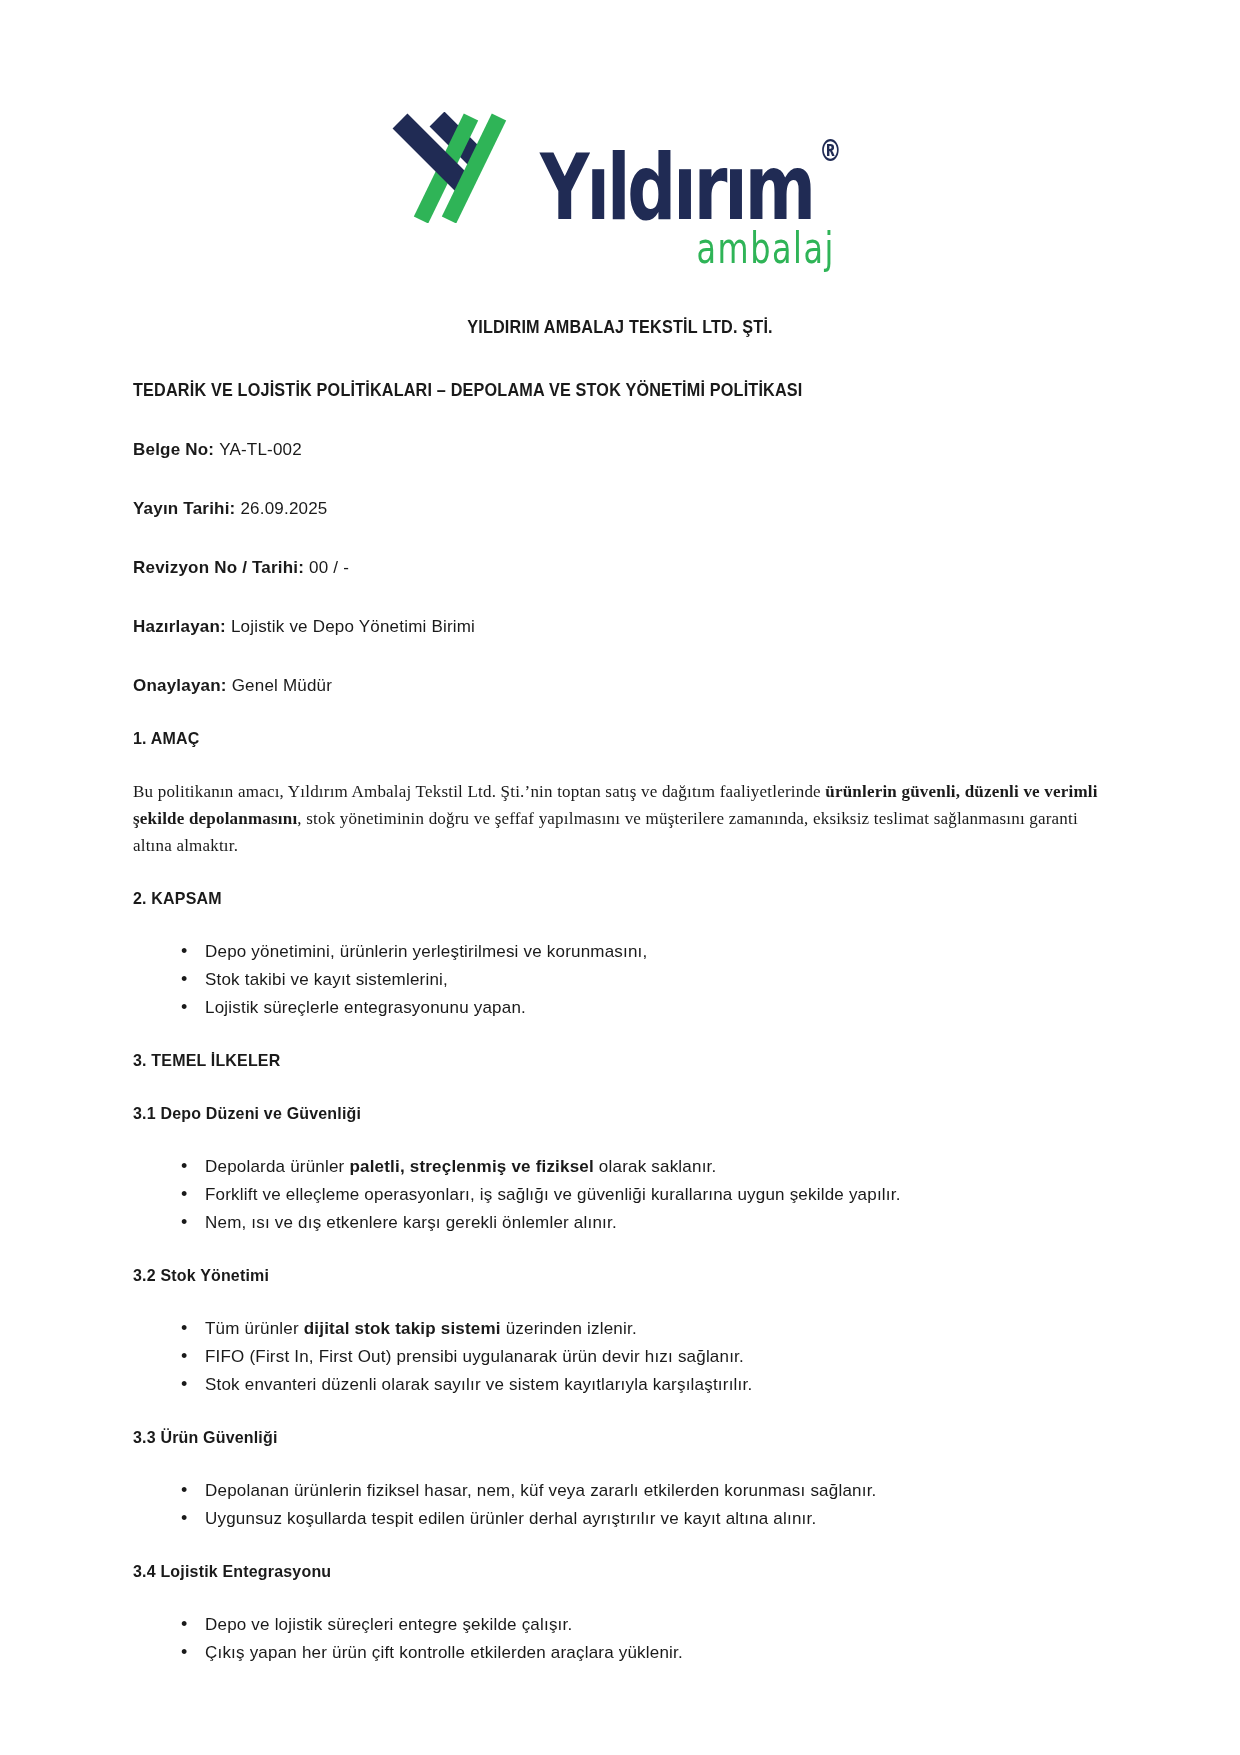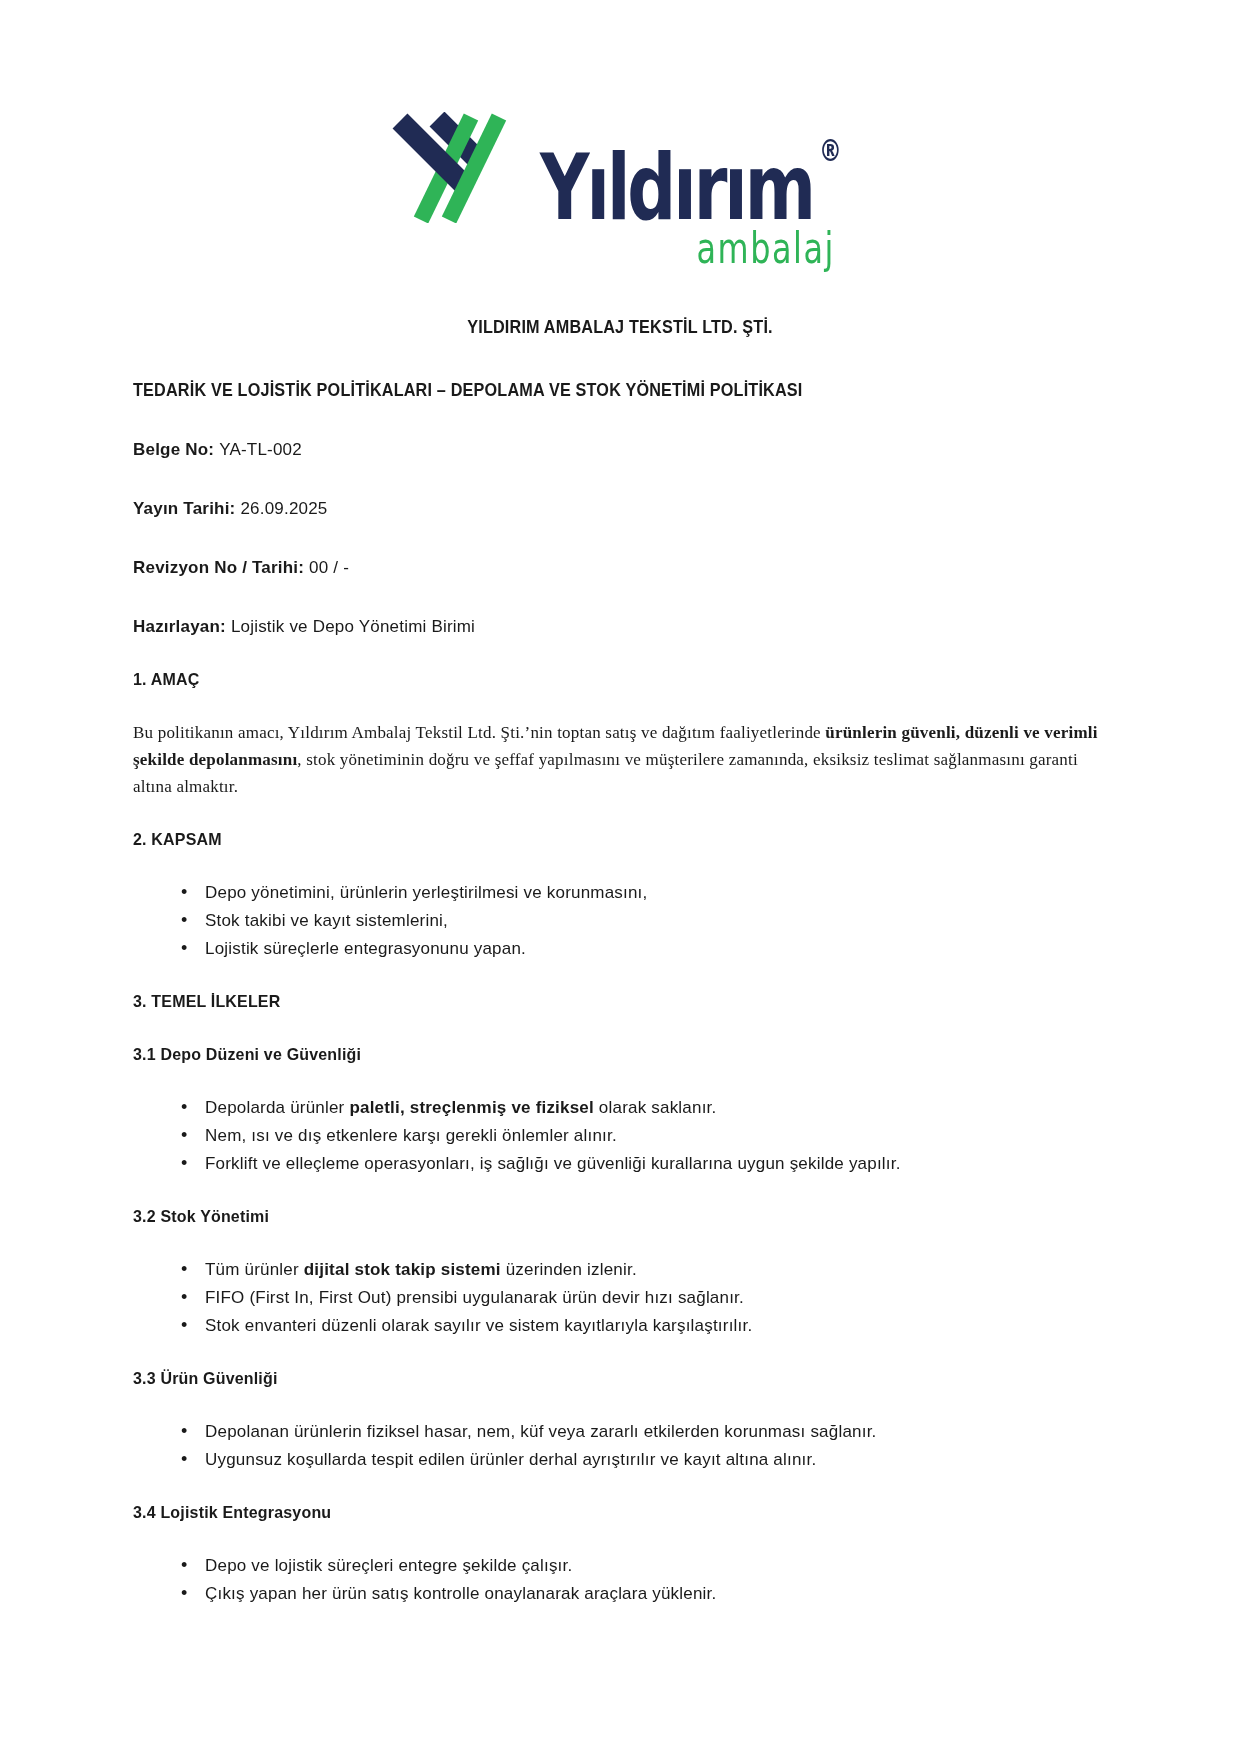--- a/index.html
+++ b/index.html
@@ -141,20 +141,21 @@
   </div>
 
   <h1 class="company-title">YILDIRIM AMBALAJ TEKSTİL LTD. ŞTİ.</h1>
   <h2 class="doc-title">TEDARİK VE LOJİSTİK POLİTİKALARI – DEPOLAMA VE STOK YÖNETİMİ POLİTİKASI</h2>
 
   <div class="meta">
     <div class="meta-row"><strong>Belge No:</strong><span>YA-TL-002</span></div>
     <div class="meta-row"><strong>Yayın Tarihi:</strong><span>26.09.2025</span></div>
     <div class="meta-row"><strong>Revizyon No / Tarihi:</strong><span>00 / -</span></div>
     <div class="meta-row"><strong>Hazırlayan:</strong><span>Lojistik ve Depo Yönetimi Birimi</span></div>
+    <div class="meta-row"><strong>Onaylayan:</strong><span>Genel Müdür</span></div>
   </div>
 
   <section>
     <h3 class="sec-heading">1. AMAÇ</h3>
     <p class="body-p"><span>Bu politikanın amacı, Yıldırım Ambalaj Tekstil Ltd. Şti.’nin toptan satış ve dağıtım faaliyetlerinde </span><strong>ürünlerin güvenli, düzenli ve verimli şekilde depolanmasını</strong><span>, stok yönetiminin doğru ve şeffaf yapılmasını ve müşterilere zamanında, eksiksiz teslimat sağlanmasını garanti altına almaktır.</span></p>
   </section>
 
   <section>
     <h3 class="sec-heading">2. KAPSAM</h3>
     <ul class="bullets">
@@ -165,22 +166,22 @@
   </section>
 
   <section>
     <h3 class="sec-heading">3. TEMEL İLKELER</h3>
   </section>
 
   <section>
     <h3 class="sec-heading">3.1 Depo Düzeni ve Güvenliği</h3>
     <ul class="bullets">
       <li><span>Depolarda ürünler </span><strong>paletli, streçlenmiş ve fiziksel</strong><span> olarak saklanır.</span></li>
+      <li>Forklift ve elleçleme operasyonları, iş sağlığı ve güvenliği kurallarına uygun şekilde yapılır.</li>
       <li>Nem, ısı ve dış etkenlere karşı gerekli önlemler alınır.</li>
-      <li>Forklift ve elleçleme operasyonları, iş sağlığı ve güvenliği kurallarına uygun şekilde yapılır.</li>
     </ul>
   </section>
 
   <section>
     <h3 class="sec-heading">3.2 Stok Yönetimi</h3>
     <ul class="bullets">
       <li><span>Tüm ürünler </span><strong>dijital stok takip sistemi</strong><span> üzerinden izlenir.</span></li>
       <li>FIFO (First In, First Out) prensibi uygulanarak ürün devir hızı sağlanır.</li>
       <li>Stok envanteri düzenli olarak sayılır ve sistem kayıtlarıyla karşılaştırılır.</li>
     </ul>
@@ -191,17 +192,17 @@
     <ul class="bullets">
       <li>Depolanan ürünlerin fiziksel hasar, nem, küf veya zararlı etkilerden korunması sağlanır.</li>
       <li>Uygunsuz koşullarda tespit edilen ürünler derhal ayrıştırılır ve kayıt altına alınır.</li>
     </ul>
   </section>
 
   <section>
     <h3 class="sec-heading">3.4 Lojistik Entegrasyonu</h3>
     <ul class="bullets">
       <li>Depo ve lojistik süreçleri entegre şekilde çalışır.</li>
-      <li>Çıkış yapan her ürün satış kontrolle onaylanarak araçlara yüklenir.</li>
+      <li>Çıkış yapan her ürün çift kontrolle etkilerden araçlara yüklenir.</li>
     </ul>
   </section>
 
 </div>
 
 </body></html>

